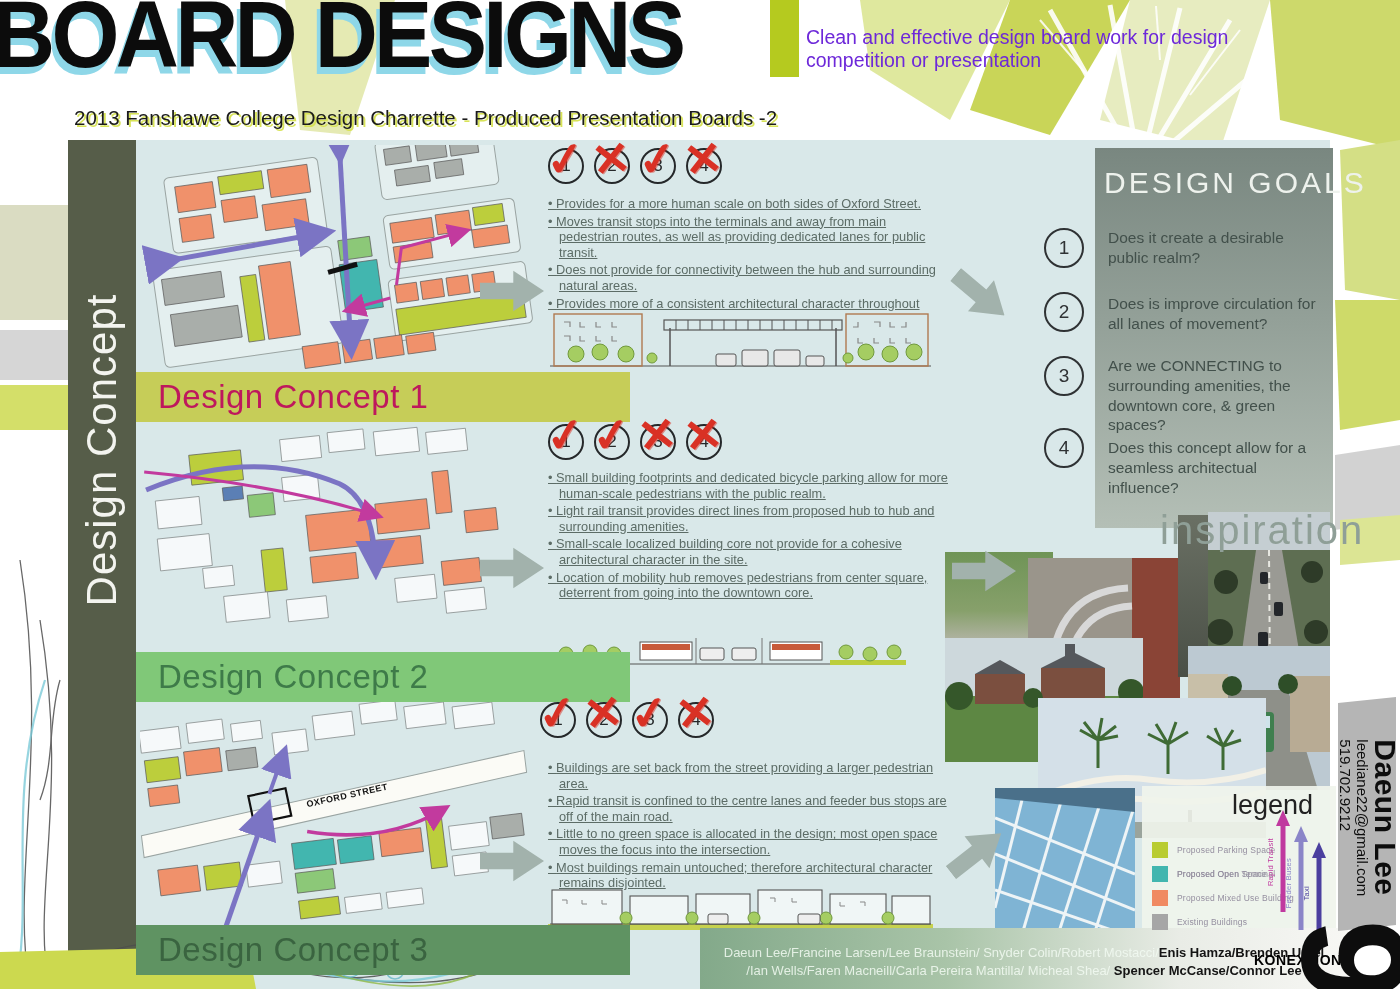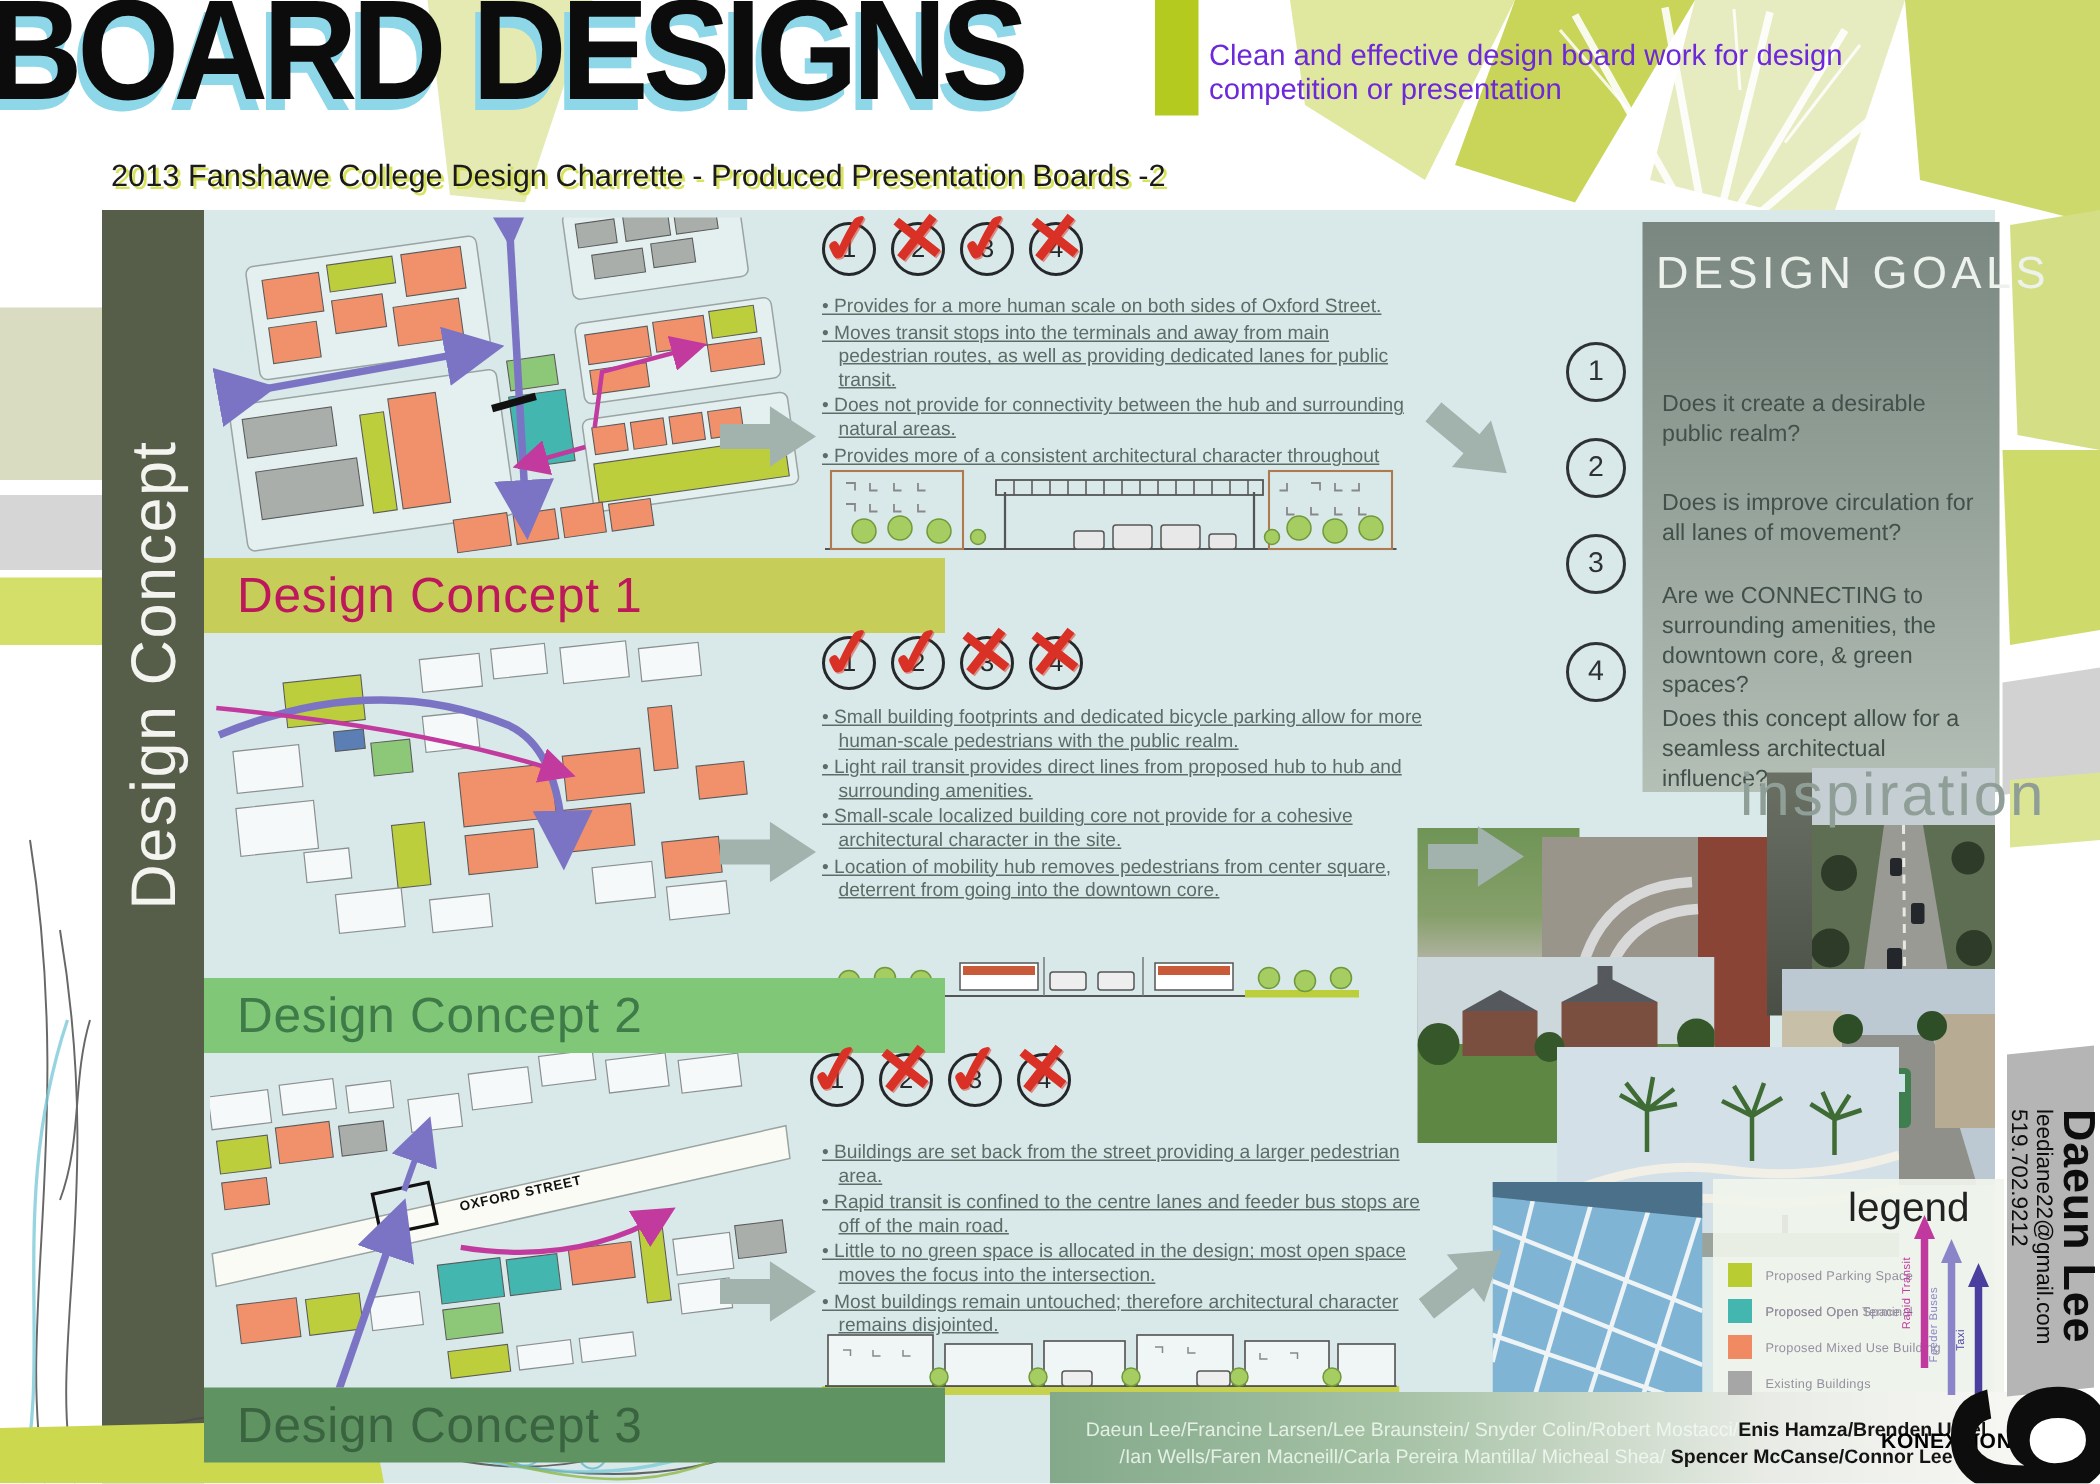--- a/index.html
+++ b/index.html
@@ -53,21 +53,21 @@
   .bw{fill:rgba(255,255,255,.75);stroke:#8a9090;stroke-width:.8;}
   .bgrn{fill:#8cc878;stroke:#5a5a5a;stroke-width:.7;}
   .blk{fill:rgba(255,255,255,.3);stroke:#9aa4a2;stroke-width:1;}
 
   
   .goals-panel{position:absolute;left:1095px;top:148px;width:238px;height:380px;z-index:2;
     background:linear-gradient(180deg,#798780 0%,#93a098 45%,#b4bfb6 100%);}
   .goals-title{position:absolute;left:1104px;top:166px;font-size:30px;letter-spacing:3px;
     color:#eef2ed;z-index:3;}
   .goal-q{position:absolute;left:1108px;width:218px;font-size:15.5px;line-height:1.28;
-    color:#42504b;z-index:3;margin-top:32px;}
+    color:#42504b;z-index:3;}
   .goal-circle{position:absolute;width:36px;height:36px;border:2.2px solid #2f3234;border-radius:50%;
     display:flex;align-items:center;justify-content:center;font-size:19px;color:#2f3234;z-index:3;}
 
   
   .inspiration-label{position:absolute;left:1160px;top:508px;font-size:40px;letter-spacing:2px;
     color:#8f9f97;z-index:3;}
   .tile{position:absolute;z-index:2;}
 
   
   .legend-bg{position:absolute;left:1142px;top:786px;width:194px;height:152px;

